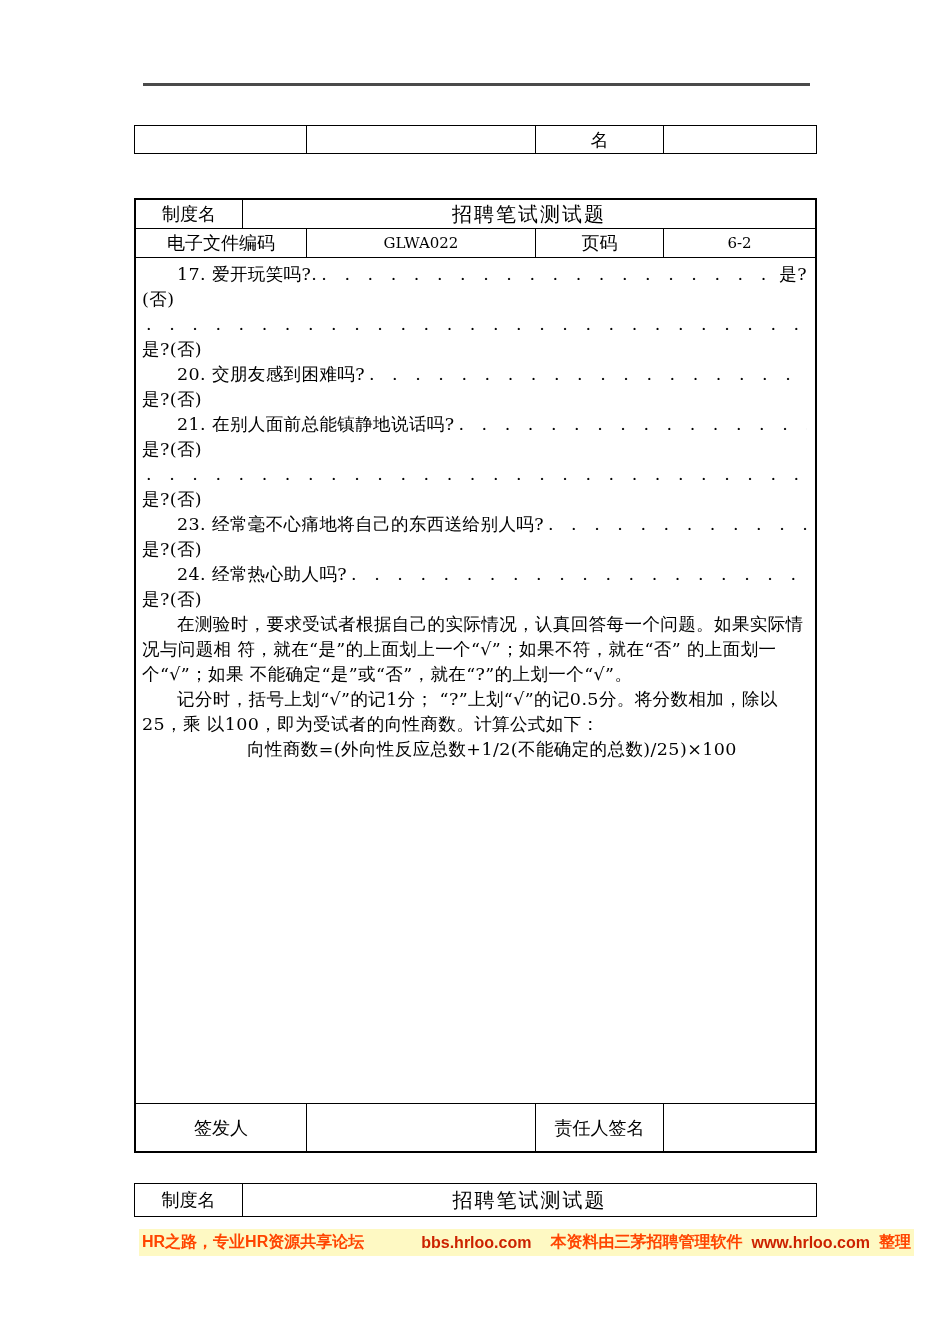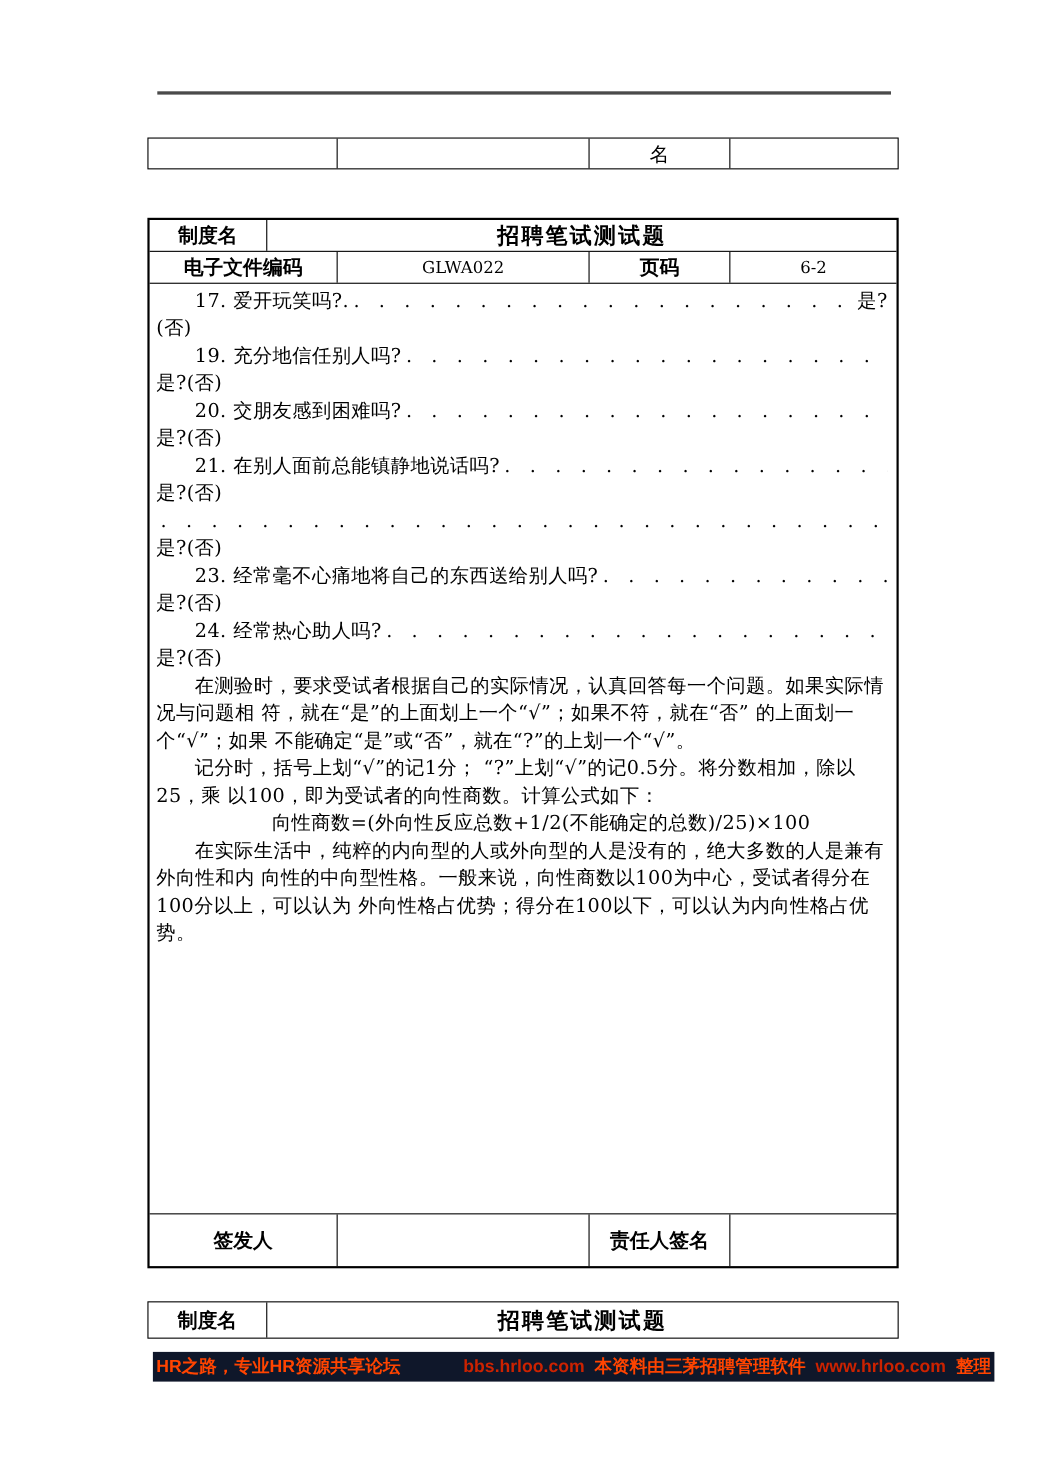--- a/index.html
+++ b/index.html
@@ -1,21 +1,21 @@
 <!DOCTYPE html>
 <html><head>
 <meta charset="utf-8">
 <style>
   html,body{margin:0;padding:0;background:#ffffff;}
   .page{position:relative;width:950px;height:1344px;background:#fff;overflow:hidden;
         font-family:"DejaVu Serif","Liberation Serif",serif;color:#000;}
 
   .top-rule{position:absolute;left:143px;top:83px;width:667px;height:3px;background:#4a4a4a;}
 
-  .hd-font{font-family:"Liberation Sans","DejaVu Sans",sans-serif;font-weight:bold;}
+  .hd-font{font-family:"Liberation Sans","DejaVu Sans",sans-serif;font-weight:normal;}
 
   
   .cellrow{display:grid;box-sizing:border-box;}
   .c{border-left:1.5px solid #000;display:flex;align-items:center;justify-content:center;
      box-sizing:border-box;overflow:hidden;}
   .c:first-child{border-left:none;}
 
   
   .frag{position:absolute;left:134px;top:125px;width:683px;height:29px;border:1.5px solid #000;
         box-sizing:border-box;grid-template-columns:171px 229px 128px 1fr;font-size:18px;}
@@ -41,21 +41,21 @@
   .r4{height:48px;grid-template-columns:170px 229px 128px 1fr;border-top:1.5px solid #000;}
   .r4 .label{font-size:18px;}
 
   
   .second{position:absolute;left:134px;top:1183px;width:683px;height:34px;border:1.5px solid #000;
           box-sizing:border-box;grid-template-columns:107px 1fr;}
   .second .label{font-size:18px;}
 
   
   .footer{position:absolute;left:139px;top:1229px;height:27px;display:flex;align-items:center;
-          background:#0f172a;padding:0 3px;white-space:nowrap;
+          background:#fef9c3;padding:0 3px;white-space:nowrap;
           font-family:"Liberation Sans","DejaVu Sans",sans-serif;font-weight:bold;font-size:16px;}
   .footer .seg{margin-right:9px;}
   .footer .seg:last-child{margin-right:0;}
 </style>
 </head>
 <body>
 
 <div class="page">
 
   <div class="top-rule"></div>
@@ -104,21 +104,20 @@
     <div class="bodycell">
 
       <div class="qline">
         <span class="qtext">17. 爱开玩笑吗?.</span>
         <span class="dots">. . . . . . . . . . . . . . . . . . . . . . . . . . . . . . . . . . . . . . . .</span>
         <span class="tail">是?</span>
       </div>
       <div class="ansline">(否)</div>
 
       <div class="qline">
-        <span class="qtext">19. 充分地信任别人吗?</span>
         <span class="dots">. . . . . . . . . . . . . . . . . . . . . . . . . . . . . . . . . . . . . . . .</span>
       </div>
       <div class="ansline">是?(否)</div>
 
       <div class="qline">
         <span class="qtext">20. 交朋友感到困难吗?</span>
         <span class="dots">. . . . . . . . . . . . . . . . . . . . . . . . . . . . . . . . . . . . . . . .</span>
       </div>
       <div class="ansline">是?(否)</div>
 
@@ -141,21 +140,20 @@
 
       <div class="qline">
         <span class="qtext">24. 经常热心助人吗?</span>
         <span class="dots">. . . . . . . . . . . . . . . . . . . . . . . . . . . . . . . . . . . . . . . .</span>
       </div>
       <div class="ansline">是?(否)</div>
 
       <p class="para">在测验时，要求受试者根据自己的实际情况，认真回答每一个问题。如果实际情况与问题相 符，就在“是”的上面划上一个“√”；如果不符，就在“否” 的上面划一个“√”；如果 不能确定“是”或“否”，就在“?”的上划一个“√”。</p>
       <p class="para">记分时，括号上划“√”的记1分； “?”上划“√”的记0.5分。将分数相加，除以25，乘 以100，即为受试者的向性商数。计算公式如下：</p>
       <p class="formula">向性商数=(外向性反应总数+1/2(不能确定的总数)/25)×100</p>
-      <p class="para">在实际生活中，纯粹的内向型的人或外向型的人是没有的，绝大多数的人是兼有外向性和内 向性的中向型性格。一般来说，向性商数以100为中心，受试者得分在100分以上，可以认为 外向性格占优势；得分在100以下，可以认为内向性格占优势。</p>
 
     </div>
 
     <div class="cellrow r4">
       <div class="c hd-font label">
           <span>签发人</span>
         </div>
       <div class="c">
           <span></span>
         </div>
@@ -174,18 +172,18 @@
         <span>制度名</span>
       </div>
     <div class="c hd-font title-cell">
         <span>招聘笔试测试题</span>
       </div>
   </div>
 
   <div class="footer">
     <span class="seg" style="color:#ff4400;">HR之路，专业HR资源共享论坛</span>
     <span class="seg" style="color:#cc2200;margin-left:48px;">bbs.hrloo.com</span>
-    <span class="seg" style="color:#ff4400;">本资料由三茅招聘管理软件</span>
+    <span class="seg" style="color:#ff4400;margin-left:10px;">本资料由三茅招聘管理软件</span>
     <span class="seg" style="color:#cc2200;">www.hrloo.com</span>
     <span class="seg" style="color:#ff4400;">整理</span>
   </div>
 
 </div>
 
 </body></html>

